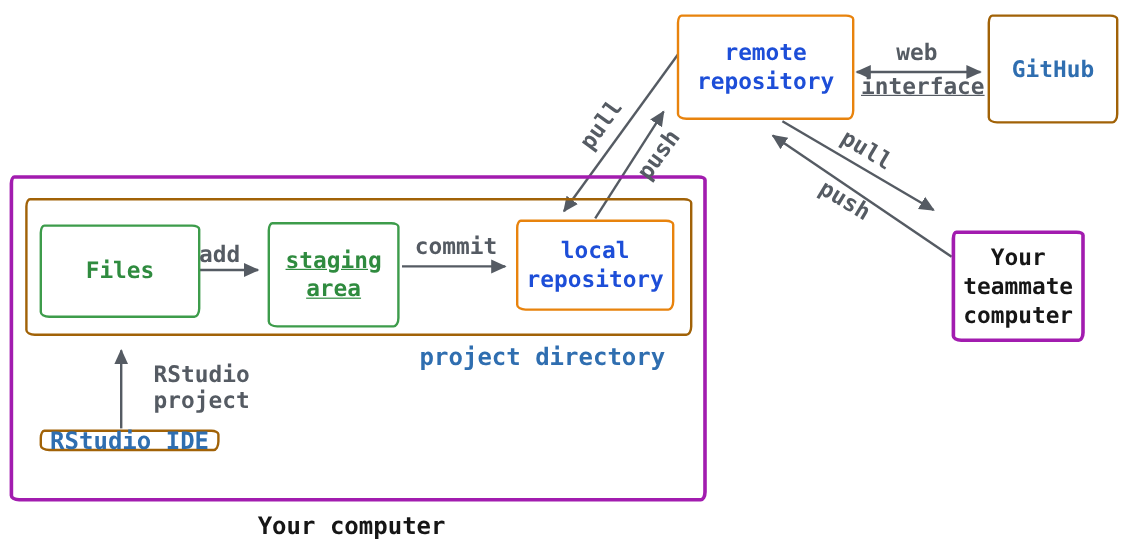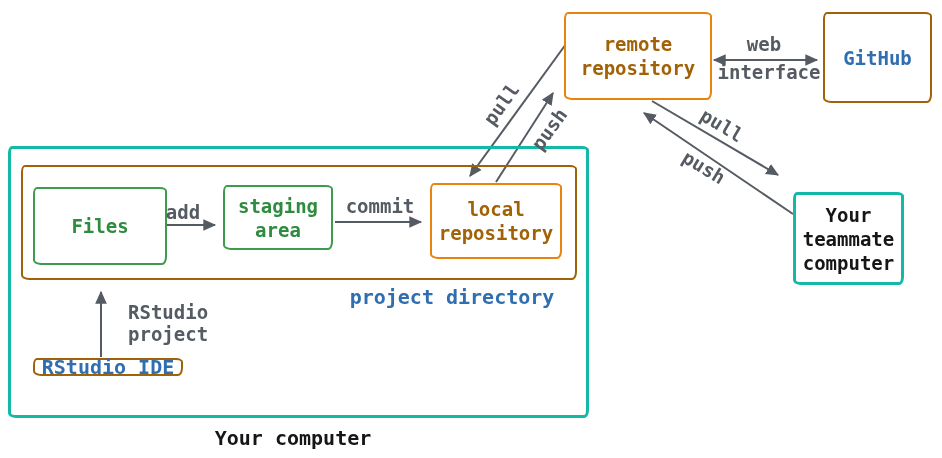--- a/index.html
+++ b/index.html
@@ -28,24 +28,24 @@
     display: flex;
     align-items: center;
     justify-content: center;
     text-align: center;
     background: #ffffff;
     font-size: 19px;
     line-height: 24px;
     white-space: pre-line;
     border-radius: 4px 7px 5px 8px / 7px 4px 8px 5px;
   }
-  .orange { border: 2px solid #E8830D; color: #a16207; }
+  .orange { border: 2px solid #E8830D; color: #1d4ed8; }
   .green  { border: 2px solid #3D9C4B; color: #2F8B3F; }
   .blue   { border: 2px solid #a16207; color: #2F6EB0; }
-  .dark   { border: 3px solid #14b8a6; color: #161616; }
+  .dark   { border: 3px solid #a21caf; color: #161616; }
   .container-box {
     background: transparent;
   }
   .edge-label {
     position: absolute;
     color: #555B63;
     font-size: 19px;
     line-height: 22px;
     white-space: pre-line;
     transform: translate(-50%, -50%);
@@ -88,21 +88,21 @@
     </g>
   </svg>
 
   <div class="box dark container-box" style="left:8px; top:146px; width:581px; height:272px;"></div>
   <div class="box blue container-box" style="left:21px; top:165px; width:556px; height:115px;"></div>
 
   <div class="box green" style="left:33px; top:187px; width:134px; height:78px;">
     <span>Files</span>
   </div>
 
-  <div class="box green" style="left:223px; top:185px; width:110px; height:65px;">
+  <div class="box green" style="left:223px; top:185px; width:110px; height:88px;text-decoration:underline;">
     <span>staging
 area</span>
   </div>
 
   <div class="box orange" style="left:430px; top:183px; width:132px; height:76px;">
     <span>local
 repository</span>
   </div>
 
   <div class="box blue" style="left:33px; top:358px; width:150px; height:18px; font-size:20px;">
@@ -125,19 +125,19 @@
   </div>
 
   <div class="caption caption-blue" style="left:452px; top:297px;">project directory</div>
   <div class="caption caption-dark" style="left:293px; top:438px;">Your computer</div>
 
   <div class="edge-label" style="left:183px; top:212px;">add</div>
   <div class="edge-label" style="left:380px; top:206px;">commit</div>
   <div class="edge-label block-label" style="left:111px; top:301px;margin-left:17px;">RStudio
 project</div>
   <div class="edge-label" style="left:764px; top:44px;">web</div>
-  <div class="edge-label" style="left:769px; top:72px;">interface</div>
+  <div class="edge-label" style="left:769px; top:72px;text-decoration:underline;">interface</div>
   <div class="edge-label rot-left" style="left:501px; top:104px;">pull</div>
   <div class="edge-label rot-left" style="left:549px; top:129px;">push</div>
   <div class="edge-label rot-right" style="left:722px; top:125px;">pull</div>
   <div class="edge-label rot-right" style="left:704px; top:167px;">push</div>
 
 </div>
 
 </body></html>

